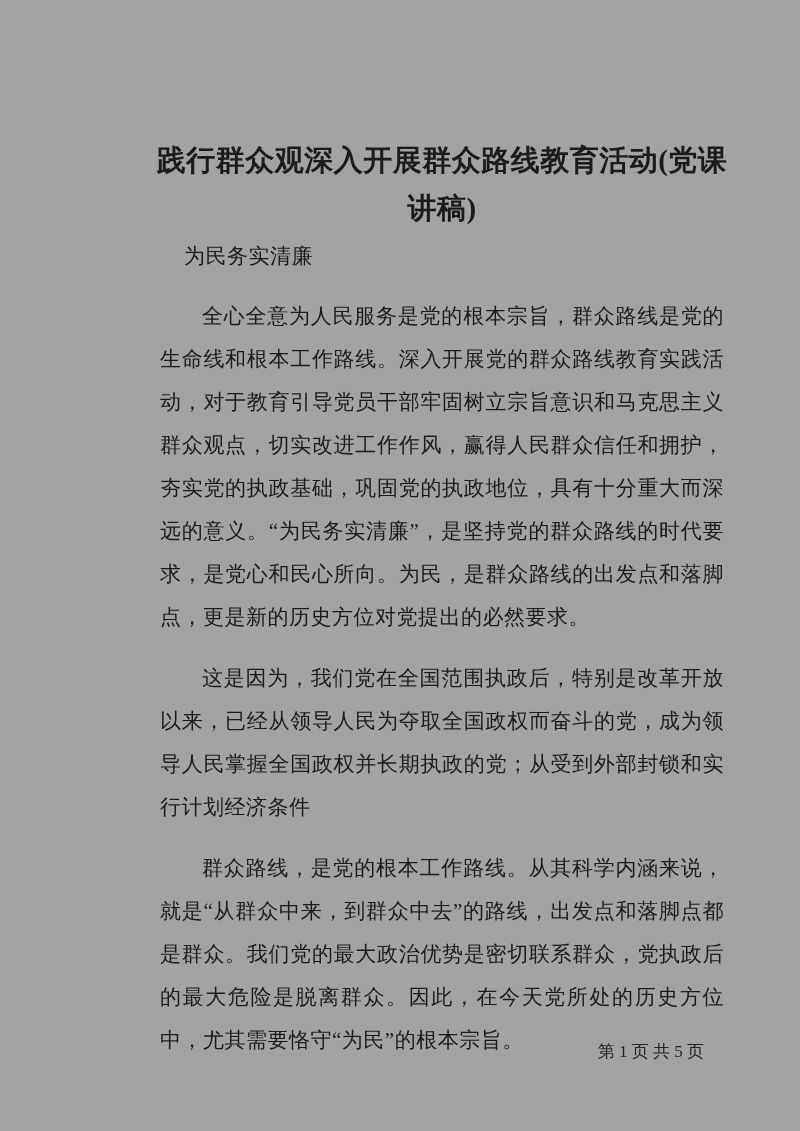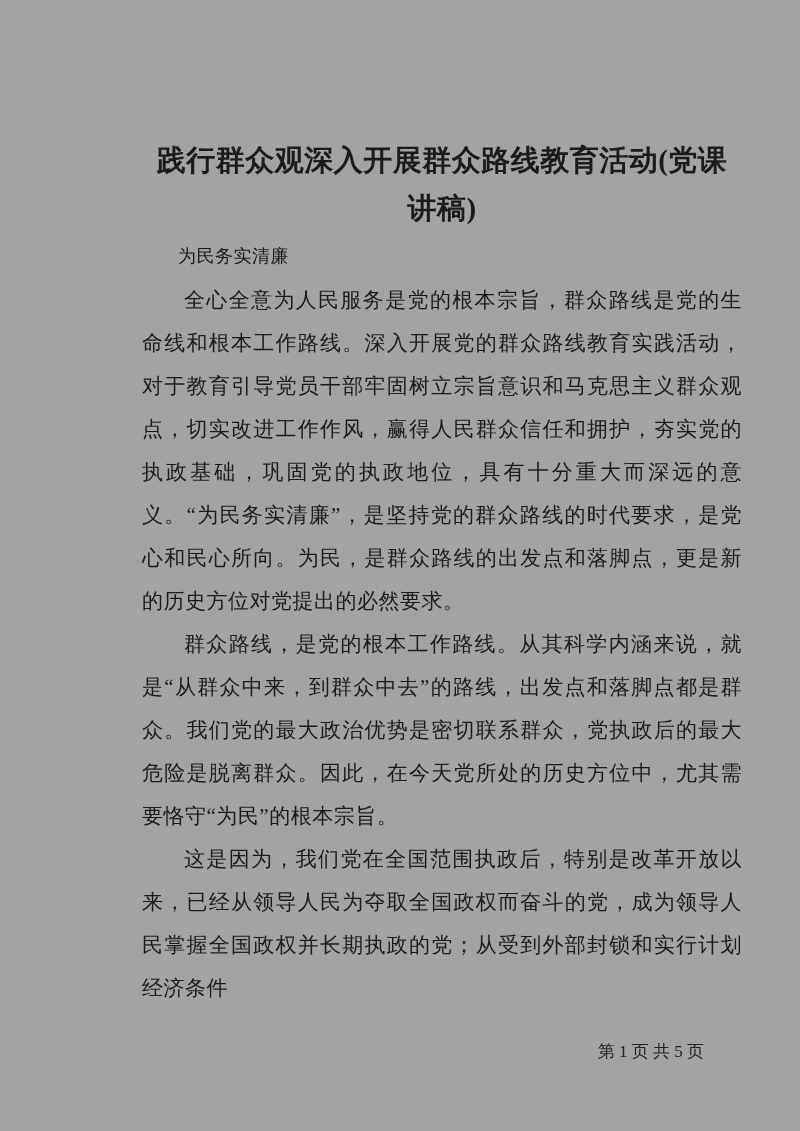--- a/index.html
+++ b/index.html
@@ -27,30 +27,30 @@
     font-size: 29px;
     line-height: 48px;
     font-weight: bold;
     text-align: center;
     letter-spacing: 0.5px;
   }
   .meta-block {
     margin-top: 4px;
   }
   .meta-line {
-    font-size: 18px;
+    font-size: 21px;
     line-height: 41px;
     text-indent: 2em;
     letter-spacing: 0.5px;
   }
   .body-block {
     margin-top: 2px;
   }
   .para {
-    margin: 0;
+    margin: 18px;
     font-size: 21px;
     line-height: 43px;
     text-indent: 2em;
     text-align: justify;
     text-justify: inter-ideograph;
     letter-spacing: 0.5px;
     word-break: break-all;
   }
   .page-footer {
     position: absolute;
@@ -70,20 +70,20 @@
   <div class="content">
 
     <div class="doc-title">践行群众观深入开展群众路线教育活动(党课讲稿)</div>
 
     <div class="meta-block">
       <div class="meta-line">为民务实清廉</div>
     </div>
 
     <div class="body-block">
       <p class="para">全心全意为人民服务是党的根本宗旨，群众路线是党的生命线和根本工作路线。深入开展党的群众路线教育实践活动，对于教育引导党员干部牢固树立宗旨意识和马克思主义群众观点，切实改进工作作风，赢得人民群众信任和拥护，夯实党的执政基础，巩固党的执政地位，具有十分重大而深远的意义。“为民务实清廉”，是坚持党的群众路线的时代要求，是党心和民心所向。为民，是群众路线的出发点和落脚点，更是新的历史方位对党提出的必然要求。</p>
+      <p class="para">这是因为，我们党在全国范围执政后，特别是改革开放以来，已经从领导人民为夺取全国政权而奋斗的党，成为领导人民掌握全国政权并长期执政的党；从受到外部封锁和实行计划经济条件</p>
       <p class="para">群众路线，是党的根本工作路线。从其科学内涵来说，就是“从群众中来，到群众中去”的路线，出发点和落脚点都是群众。我们党的最大政治优势是密切联系群众，党执政后的最大危险是脱离群众。因此，在今天党所处的历史方位中，尤其需要恪守“为民”的根本宗旨。</p>
-      <p class="para">这是因为，我们党在全国范围执政后，特别是改革开放以来，已经从领导人民为夺取全国政权而奋斗的党，成为领导人民掌握全国政权并长期执政的党；从受到外部封锁和实行计划经济条件</p>
     </div>
 
   </div>
 
   <div class="page-footer">第 1 页 共 5 页</div>
 </div>
 
 </body></html>

